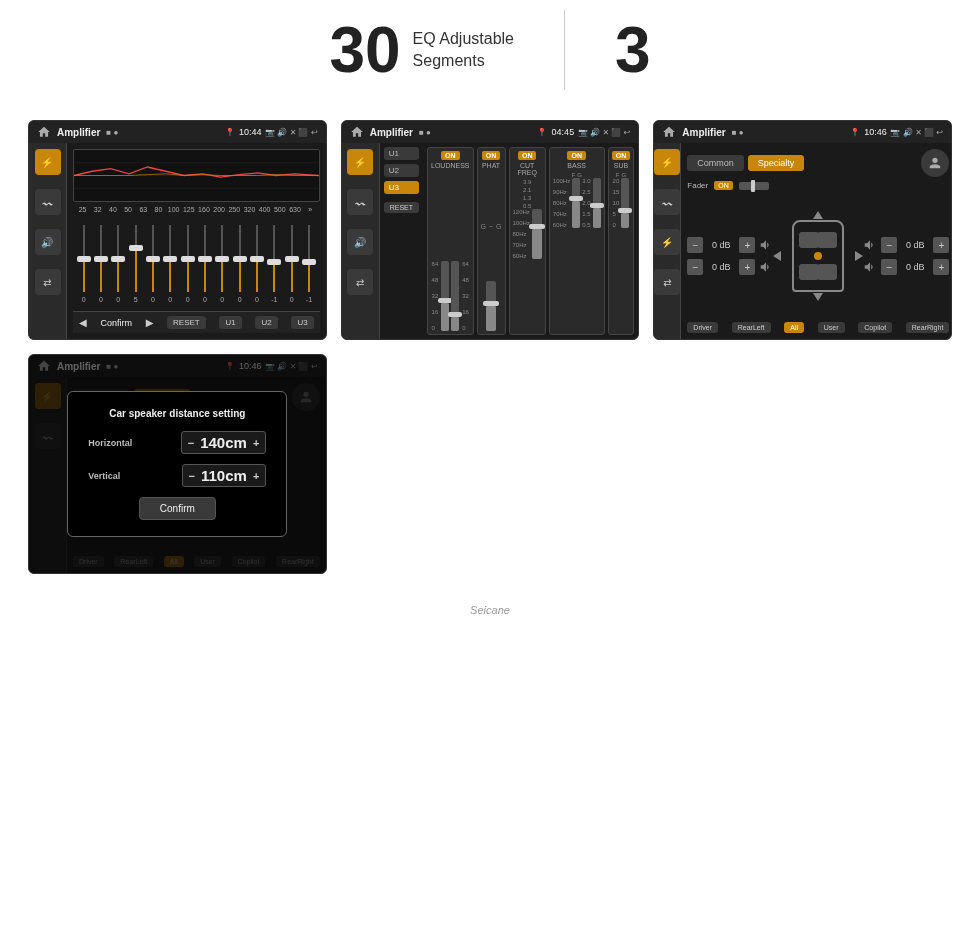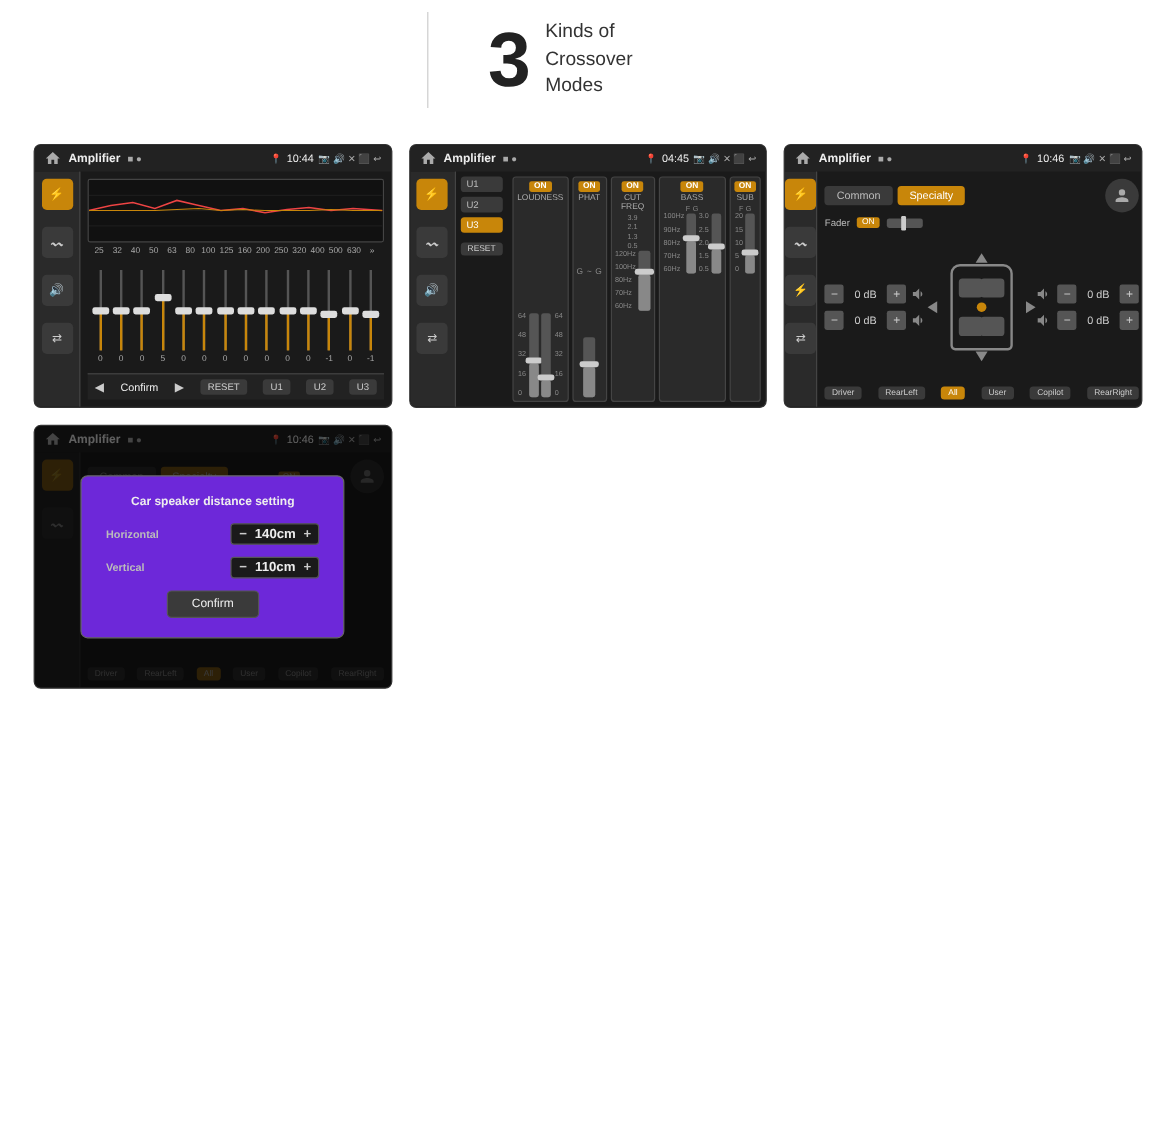--- a/index.html
+++ b/index.html
@@ -387,21 +387,21 @@
     .modal-overlay {
       position: absolute;
       top: 0; left: 0; right: 0; bottom: 0;
       background: rgba(0,0,0,0.6);
       display: flex;
       align-items: center;
       justify-content: center;
       z-index: 10;
     }
     .distance-modal {
-      background: #6d28d9;
+      background: #000000;
       border: 1px solid #666;
       border-radius: 6px;
       padding: 16px 20px;
       width: 220px;
     }
     .modal-title {
       color: #eee;
       font-size: 10px;
       font-weight: bold;
       text-align: center;
@@ -429,21 +429,21 @@
       padding: 2px 4px;
     }
     .modal-minus, .modal-plus {
       color: #ccc;
       font-size: 11px;
       cursor: pointer;
       padding: 0 2px;
     }
     .modal-val {
       color: #eee;
-      font-size: 11px;
+      font-size: 15px;
       min-width: 35px;
       text-align: center;
     }
     .modal-confirm-btn {
       background: #3a3a3a;
       color: #eee;
       font-size: 10px;
       padding: 5px 20px;
       border-radius: 4px;
       cursor: pointer;
@@ -487,27 +487,30 @@
       border-left: 8px solid #888;
     }
   </style>
 </head>
 <body>
 
 <div>
 
 
   <div class="stats-row">
+    <div class="stat-item">
+      <span class="stat-number">30</span>
+      <div class="stat-desc">
+        <span>EQ Adjustable</span><br>
+        <span>Segments</span>
+      </div>
+    </div>
     <div class="stat-divider"></div>
     <div class="stat-item">
       <span class="stat-number">3</span>
-      <div class="stat-desc">
-        <span>Kinds of</span><br>
-        <span>Crossover Modes</span>
-      </div>
     </div>
   </div>
 
   <div class="screenshots-grid">
 
     <div class="screen" style="height:220px;">
 
       <div class="status-bar">
         <div class="status-bar-left">
           <svg width="14" height="14" viewBox="0 0 24 24" fill="#aaa">
@@ -1069,14 +1072,15 @@
               <span class="modal-plus">+</span>
             </div>
           </div>
           <button class="modal-confirm-btn">Confirm</button>
         </div>
       </div>
     </div>
 
   </div>
 
+  <div class="watermark">Seicane</div>
 
 </div>
 
 </body></html>

